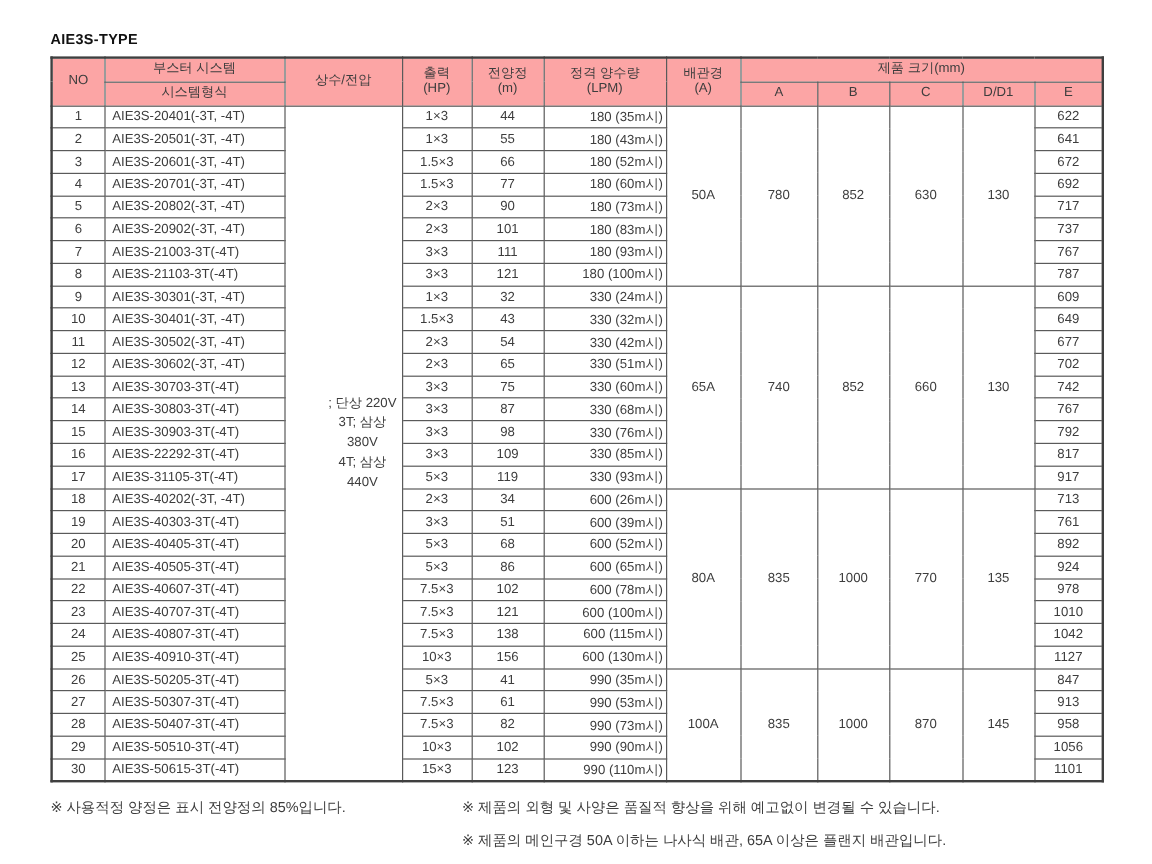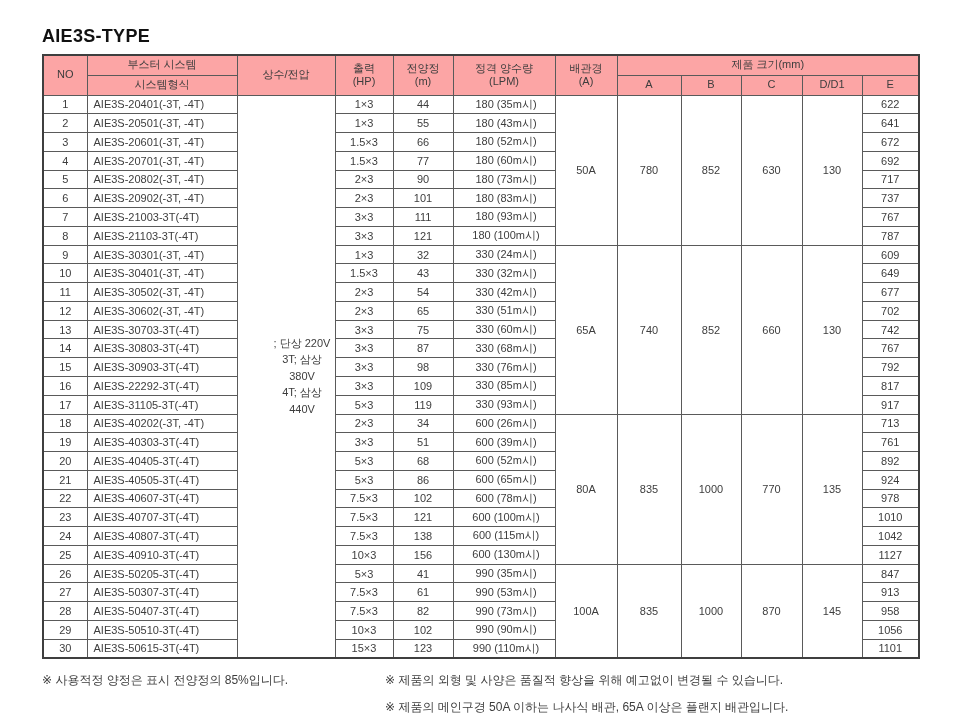--- a/index.html
+++ b/index.html
@@ -5,41 +5,41 @@
   * { margin: 0; padding: 0; box-sizing: border-box; }
   html, body { background: #ffffff; }
   body {
     width: 960px; height: 720px;
     font-family: "Liberation Sans", "DejaVu Sans", sans-serif;
     color: #3d3d3d;
     overflow: hidden;
   }
   .page { padding: 26px 0 0 42px; width: 960px; height: 720px; }
   .page-title {
-    font-size: 18px; font-weight: bold; color: #111111;
+    font-size: 12px; font-weight: bold; color: #111111;
     letter-spacing: 0.3px; margin-bottom: 7px;
   }
   table.spec-table {
     border-collapse: collapse; table-layout: fixed;
     width: 876px; border: 2px solid #3f3f3f;
   }
   .spec-table th, .spec-table td {
     border: 1px solid #5a5a5a;
     font-size: 11px; color: #3d3d3d;
     text-align: center; vertical-align: middle;
     padding: 0 2px; overflow: hidden; white-space: nowrap;
     font-weight: normal;
   }
   .spec-table thead th {
     background: #fca5a5; height: 20px;
     white-space: pre-line; line-height: 1.25;
   }
   .spec-table tbody tr { height: 18.77px; }
   .spec-table td.model-cell { text-align: left; padding-left: 6px; }
-  .spec-table td.flow-cell  { text-align: center; padding-left: 6px; }
+  .spec-table td.flow-cell  { text-align: right; padding-left: 6px; }
   .spec-table td.voltage-cell { white-space: normal; line-height: 1.5; padding-left: 34px; }
   .footnotes {
     display: flex; width: 876px; margin-top: 8px;
     font-size: 12px; color: #3d3d3d;
   }
   .footnotes .fn-col-left  { width: 343px; flex: none; }
   .footnotes .fn-col-right { flex: 1; }
   .footnotes div.fn-line { line-height: 27px; white-space: nowrap; }
 </style>
 </head>

